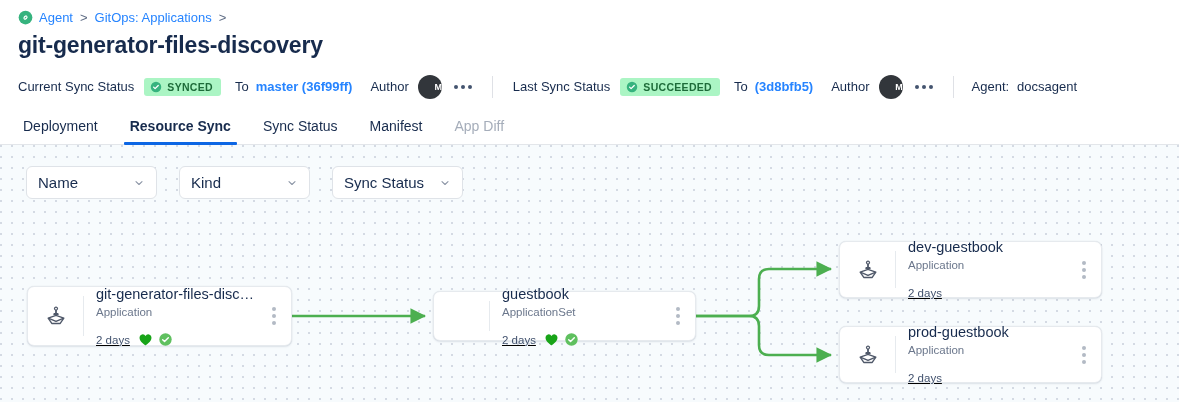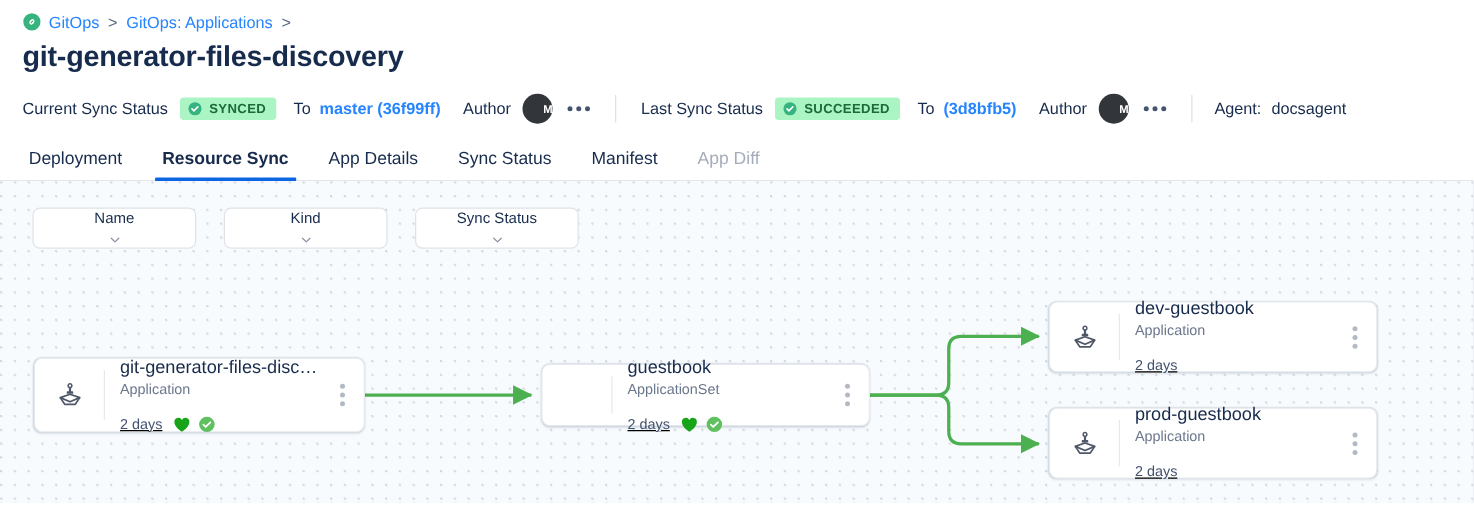--- a/index.html
+++ b/index.html
@@ -118,24 +118,23 @@
     position:absolute; top:21px; left:26px;
     display:flex; gap:22px; z-index:5;
   }
   .filter {
     width:131px; height:33px;
     background:#ffffff;
     border:1px solid #dfe3e8;
     border-radius:6px;
     display:flex; align-items:center;
     padding: 0 11px;
-    font-size:12px; color:#172b4d;
+    font-size:15px; color:#172b4d;
     cursor:pointer;
     justify-content:space-between;
-    flex-direction:column;
   }
   .filter .chev { width:12px; height:12px; flex:0 0 auto; }
 
   
   .edges { position:absolute; inset:0; z-index:1; }
 
   .node {
     position:absolute; z-index:3;
     background:#ffffff;
     border:1px solid #e6eaee;
@@ -177,21 +176,21 @@
 <body>
 
 <div class="header">
 
   <div class="breadcrumb">
     <svg class="bc-logo" viewBox="0 0 24 24">
       <circle cx="12" cy="12" r="11" fill="#36b37e"></circle>
       <path d="M9.4 14.6a2.6 2.6 0 0 1 0-3.7l1.6-1.6 1.2 1.2-1.6 1.6a.9.9 0 0 0 0 1.3.9.9 0 0 0 1.3 0l1.6-1.6 1.2 1.2-1.6 1.6a2.6 2.6 0 0 1-3.7 0z" fill="#ffffff"></path>
       <path d="M14.6 9.4a2.6 2.6 0 0 1 0 3.7l-1.6 1.6-1.2-1.2 1.6-1.6a.9.9 0 0 0 0-1.3.9.9 0 0 0-1.3 0l-1.6 1.6-1.2-1.2 1.6-1.6a2.6 2.6 0 0 1 3.7 0z" fill="#ffffff"></path>
     </svg>
-    <a class="bc-link" href="#">GitOps</a>
+    <a class="bc-link" href="#">Agent</a>
     <span class="bc-sep">&gt;</span>
     <a class="bc-link" href="#">GitOps: Applications</a>
     <span class="bc-sep">&gt;</span>
   </div>
 
   <div class="page-title">git-generator-files-discovery</div>
 
   <div class="status-bar">
 
     <span class="status-label">Current Sync Status</span>
@@ -234,21 +233,20 @@
 
     <span class="vdivide"></span>
 
     <span class="agent-label">Agent:</span>
     <span class="agent-value">docsagent</span>
   </div>
 
   <div class="tabs">
     <div class="tab">Deployment</div>
     <div class="tab active">Resource Sync</div>
-    <div class="tab">App Details</div>
     <div class="tab">Sync Status</div>
     <div class="tab">Manifest</div>
     <div class="tab disabled">App Diff</div>
   </div>
 </div>
 
 <div class="canvas">
   <div class="dots"></div>
 
   <div class="filters">

